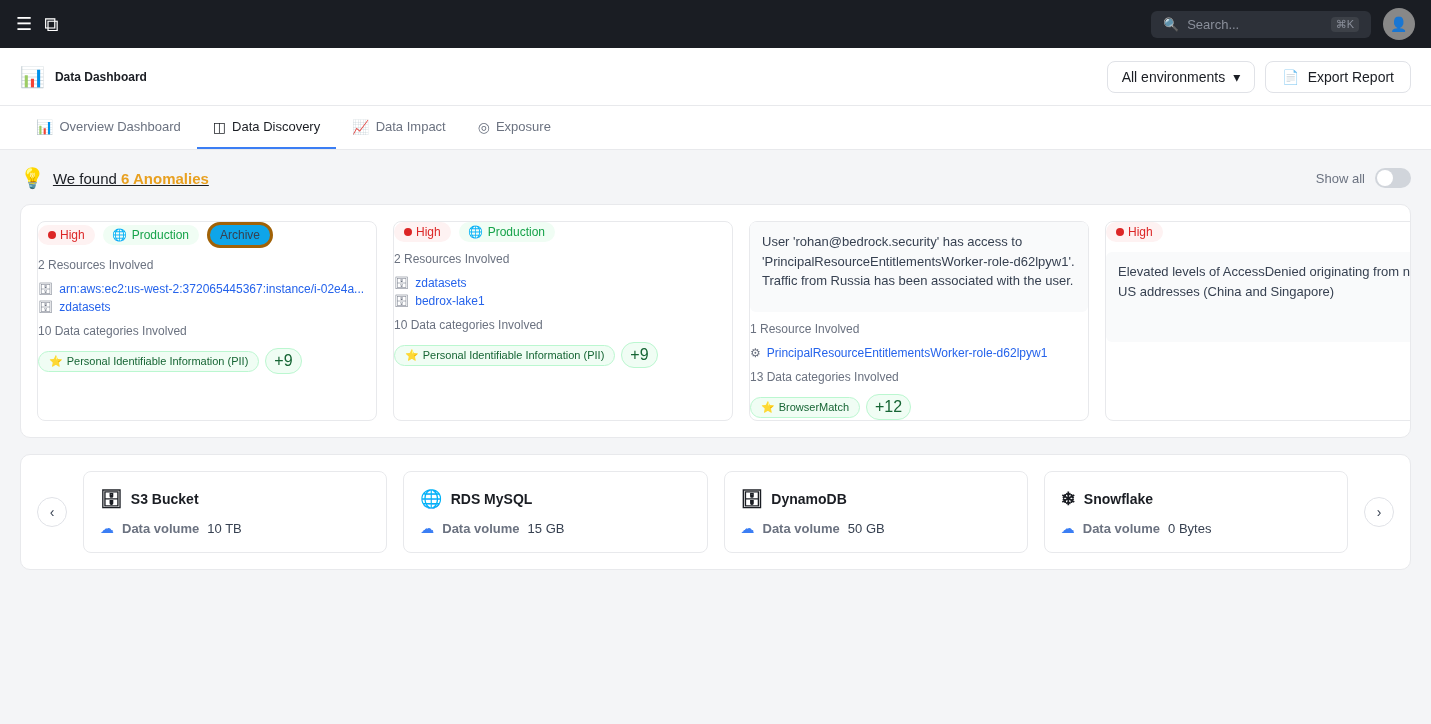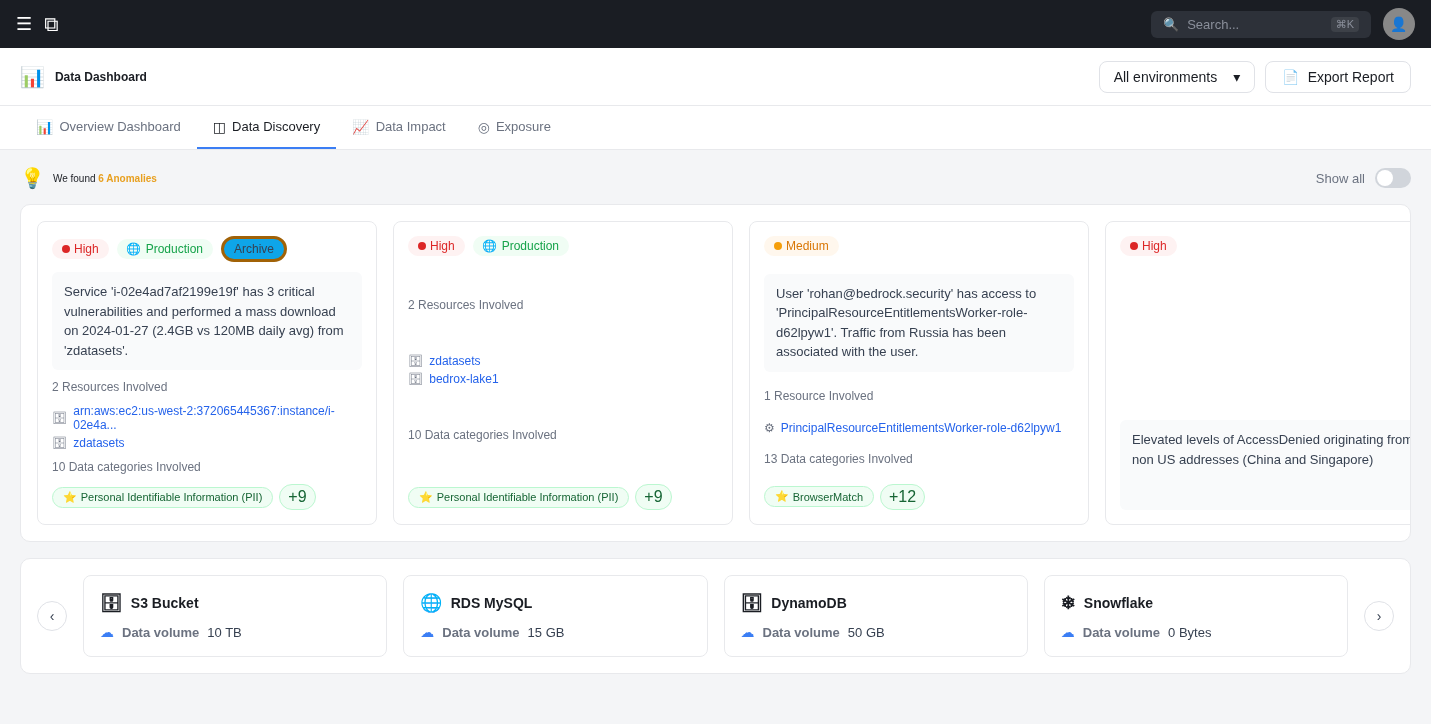--- a/index.html
+++ b/index.html
@@ -61,21 +61,21 @@
       gap: 10px;
     }
     .header-icon { color: #3b7ef4; font-size: 20px; }
     .header-title { font-size: 12px; font-weight: 600; color: #1a1d23; flex: 1; }
     .env-dropdown {
       display: flex;
       align-items: center;
       border: 1px solid #e0e2e7;
       border-radius: 8px;
       padding: 7px 14px;
-      gap: 16px;
+      gap: 8px;
       font-size: 14px;
       color: #1a1d23;
       cursor: pointer;
       background: #fff;
       text-align: right;
     }
     .export-btn {
       display: flex;
       align-items: center;
       border: 1px solid #e0e2e7;
@@ -121,21 +121,21 @@
       padding: 16px 20px;
     }
 
     
     .anomalies-header {
       display: flex;
       align-items: center;
       margin-bottom: 14px;
     }
     .anomalies-icon { font-size: 20px; margin-right: 8px; }
-    .anomalies-text { font-size: 10px; color: #1a1d23; font-weight: 500; }
+    .anomalies-text { font-size: 15px; color: #1a1d23; font-weight: 500; text-decoration: underline; }
     .anomalies-count { color: #e8a020; font-weight: 700; }
     .show-all-toggle {
       margin-left: auto;
       display: flex;
       align-items: center;
       gap: 10px;
       font-size: 13px;
       color: #6b7280;
     }
     .toggle {
@@ -165,28 +165,26 @@
       padding: 16px;
       display: flex;
       gap: 16px;
       overflow: hidden;
     }
 
     
     .anomaly-card {
       border: 1px solid #e8e9ec;
       border-radius: 8px;
-      padding: 14px;
       min-width: 340px;
       flex: 1;
       display: flex;
       flex-direction: column;
       gap: 10px;
       background: #fff;
-      justify-content: space-between;
     }
 
     .card-badges {
       display: flex;
       align-items: center;
       gap: 8px;
     }
     .badge {
       display: flex;
       align-items: center;
@@ -406,21 +404,20 @@
         <span class="badge badge-high">
           <span class="badge-dot dot-red"></span>
           <span>High</span>
         </span>
         <span class="badge badge-production">
           <span>🌐</span>
           <span>Production</span>
         </span>
         <span class="badge badge-archive">Archive</span>
       </div>
-      <div class="card-description">Service 'i-02e4ad7af2199e19f' has 3 critical vulnerabilities and performed a mass download on 2024-01-27 (2.4GB vs 120MB daily avg) from 'zdatasets'.</div>
       <div class="card-section-label">2 Resources Involved</div>
       <div class="card-resources">
         <a class="resource-link">
           <span class="resource-icon">🗄</span>
           <span>arn:aws:ec2:us-west-2:372065445367:instance/i-02e4a...</span>
         </a>
         <a class="resource-link">
           <span class="resource-icon">🗄</span>
           <span>zdatasets</span>
         </a>
@@ -461,26 +458,20 @@
       <div class="card-categories">
         <span class="category-tag">
           <span>⭐</span>
           <span>Personal Identifiable Information (PII)</span>
         </span>
         <span class="category-plus">+9</span>
       </div>
     </div>
 
     <div class="anomaly-card">
-      <div class="card-badges">
-        <span class="badge badge-medium">
-          <span class="badge-dot dot-orange"></span>
-          <span>Medium</span>
-        </span>
-      </div>
       <div class="card-description">User 'rohan@bedrock.security' has access to 'PrincipalResourceEntitlementsWorker-role-d62lpyw1'. Traffic from Russia has been associated with the user.</div>
       <div class="card-section-label">1 Resource Involved</div>
       <div class="card-resources">
         <a class="resource-link">
           <span class="resource-icon">⚙</span>
           <span>PrincipalResourceEntitlementsWorker-role-d62lpyw1</span>
         </a>
       </div>
       <div class="card-section-label">13 Data categories Involved</div>
       <div class="card-categories">

